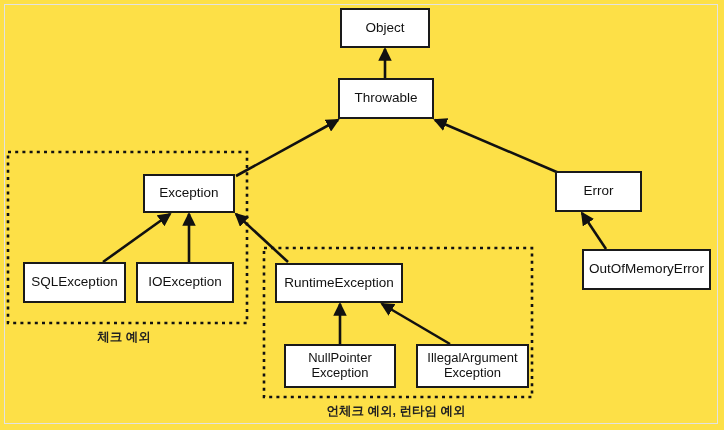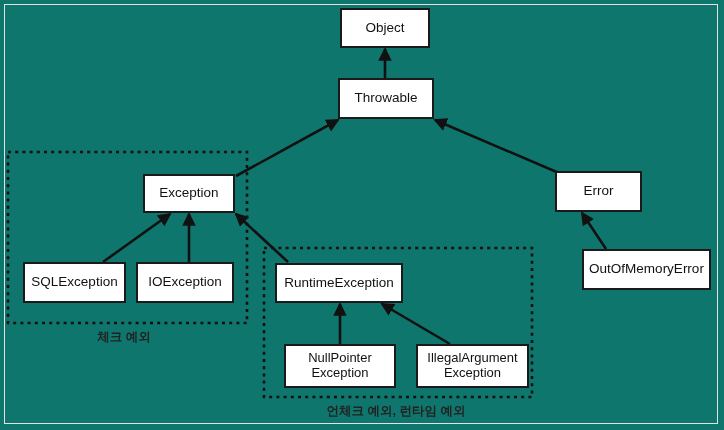--- a/index.html
+++ b/index.html
@@ -10,21 +10,21 @@
   body {
     width: 724px;
     height: 430px;
     font-family: "Liberation Sans", sans-serif;
     overflow: hidden;
   }
   #canvas-wrap {
     position: relative;
     width: 724px;
     height: 430px;
-    background: #0f766e;
+    background: #fde047;
   }
   
   #outer-frame {
     position: absolute;
     left: 4px;
     top: 4px;
     width: 714px;
     height: 420px;
     border: 1px solid #e2e2e2;
     box-sizing: border-box;

